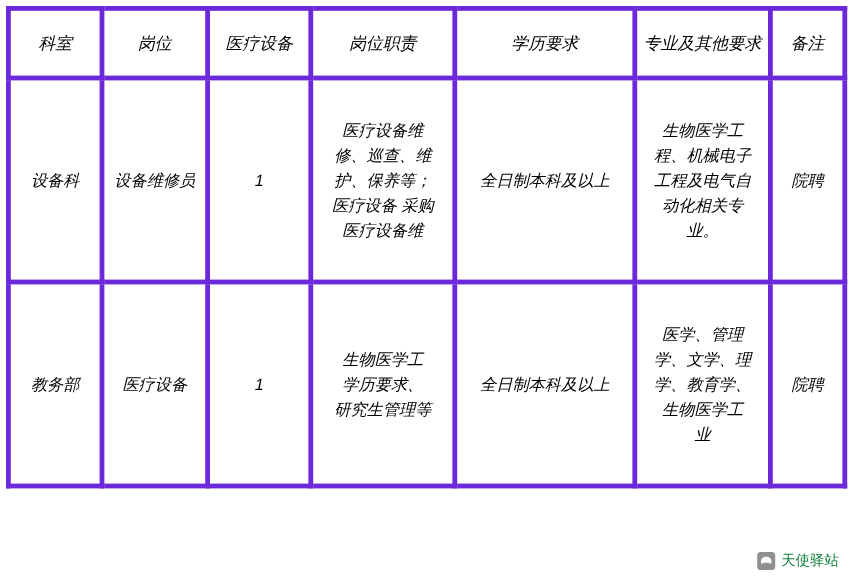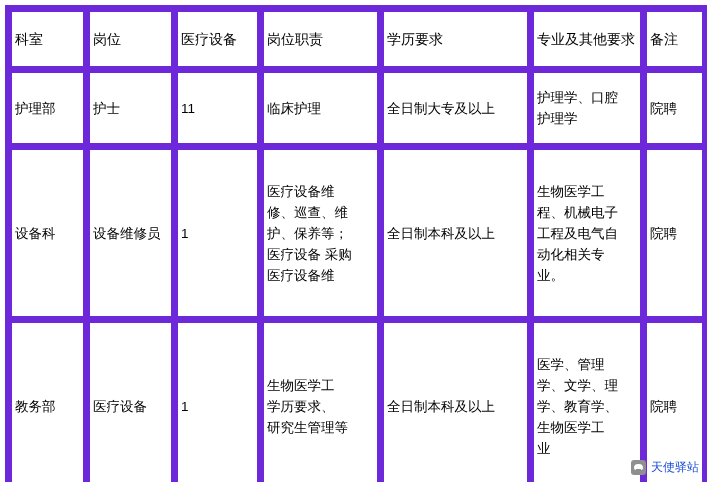--- a/index.html
+++ b/index.html
@@ -23,27 +23,28 @@
     box-sizing: border-box;
   }
   table.job-table {
     border-collapse: collapse;
     table-layout: fixed;
     width: 697px;
     background: #fff;
   }
   table.job-table th,
   table.job-table td {
-    border: 7px solid #6d28d9;
-    text-align: left;
+    border: 4px solid #6d28d9;
+    text-align: center;
     vertical-align: middle;
     font-size: 13.5px;
     line-height: 21px;
     padding: 4px 3px;
     word-break: break-all;
+    font-style: italic;
   }
   table.job-table thead th {
     height: 46px;
     font-weight: normal;
     font-size: 14px;
   }
   .col-dept   { width: 78px; }
   .col-post   { width: 88px; }
   .col-num    { width: 86px; }
   .col-duty   { width: 120px; }
@@ -58,21 +59,21 @@
   .cell-lines span { display: block; }
 
   .watermark {
     position: absolute;
     right: 8px;
     bottom: 6px;
     display: flex;
     align-items: center;
     gap: 5px;
     font-size: 12px;
-    color: #1d4ed8;
+    color: #15803d;
     user-select: none;
   }
   .wm-logo {
     width: 15px;
     height: 15px;
     border-radius: 3px;
     background: #8f8f8f;
     position: relative;
     flex: 0 0 auto;
   }
@@ -116,32 +117,20 @@
         <th>科室</th>
         <th>岗位</th>
         <th>医疗设备</th>
         <th>岗位职责</th>
         <th>学历要求</th>
         <th>专业及其他要求</th>
         <th>备注</th>
       </tr>
     </thead>
     <tbody>
-      <tr class="row-1">
-        <td>护理部</td>
-        <td>护士</td>
-        <td>11</td>
-        <td>临床护理</td>
-        <td>全日制大专及以上</td>
-        <td class="cell-lines">
-          <span>护理学、口腔</span>
-          <span>护理学</span>
-        </td>
-        <td>院聘</td>
-      </tr>
       <tr class="row-2">
         <td>设备科</td>
         <td>设备维修员</td>
         <td>1</td>
         <td class="cell-lines">
           <span>医疗设备维</span>
           <span>修、巡查、维</span>
           <span>护、保养等；</span>
           <span>医疗设备 采购</span>
           <span>医疗设备维</span>

